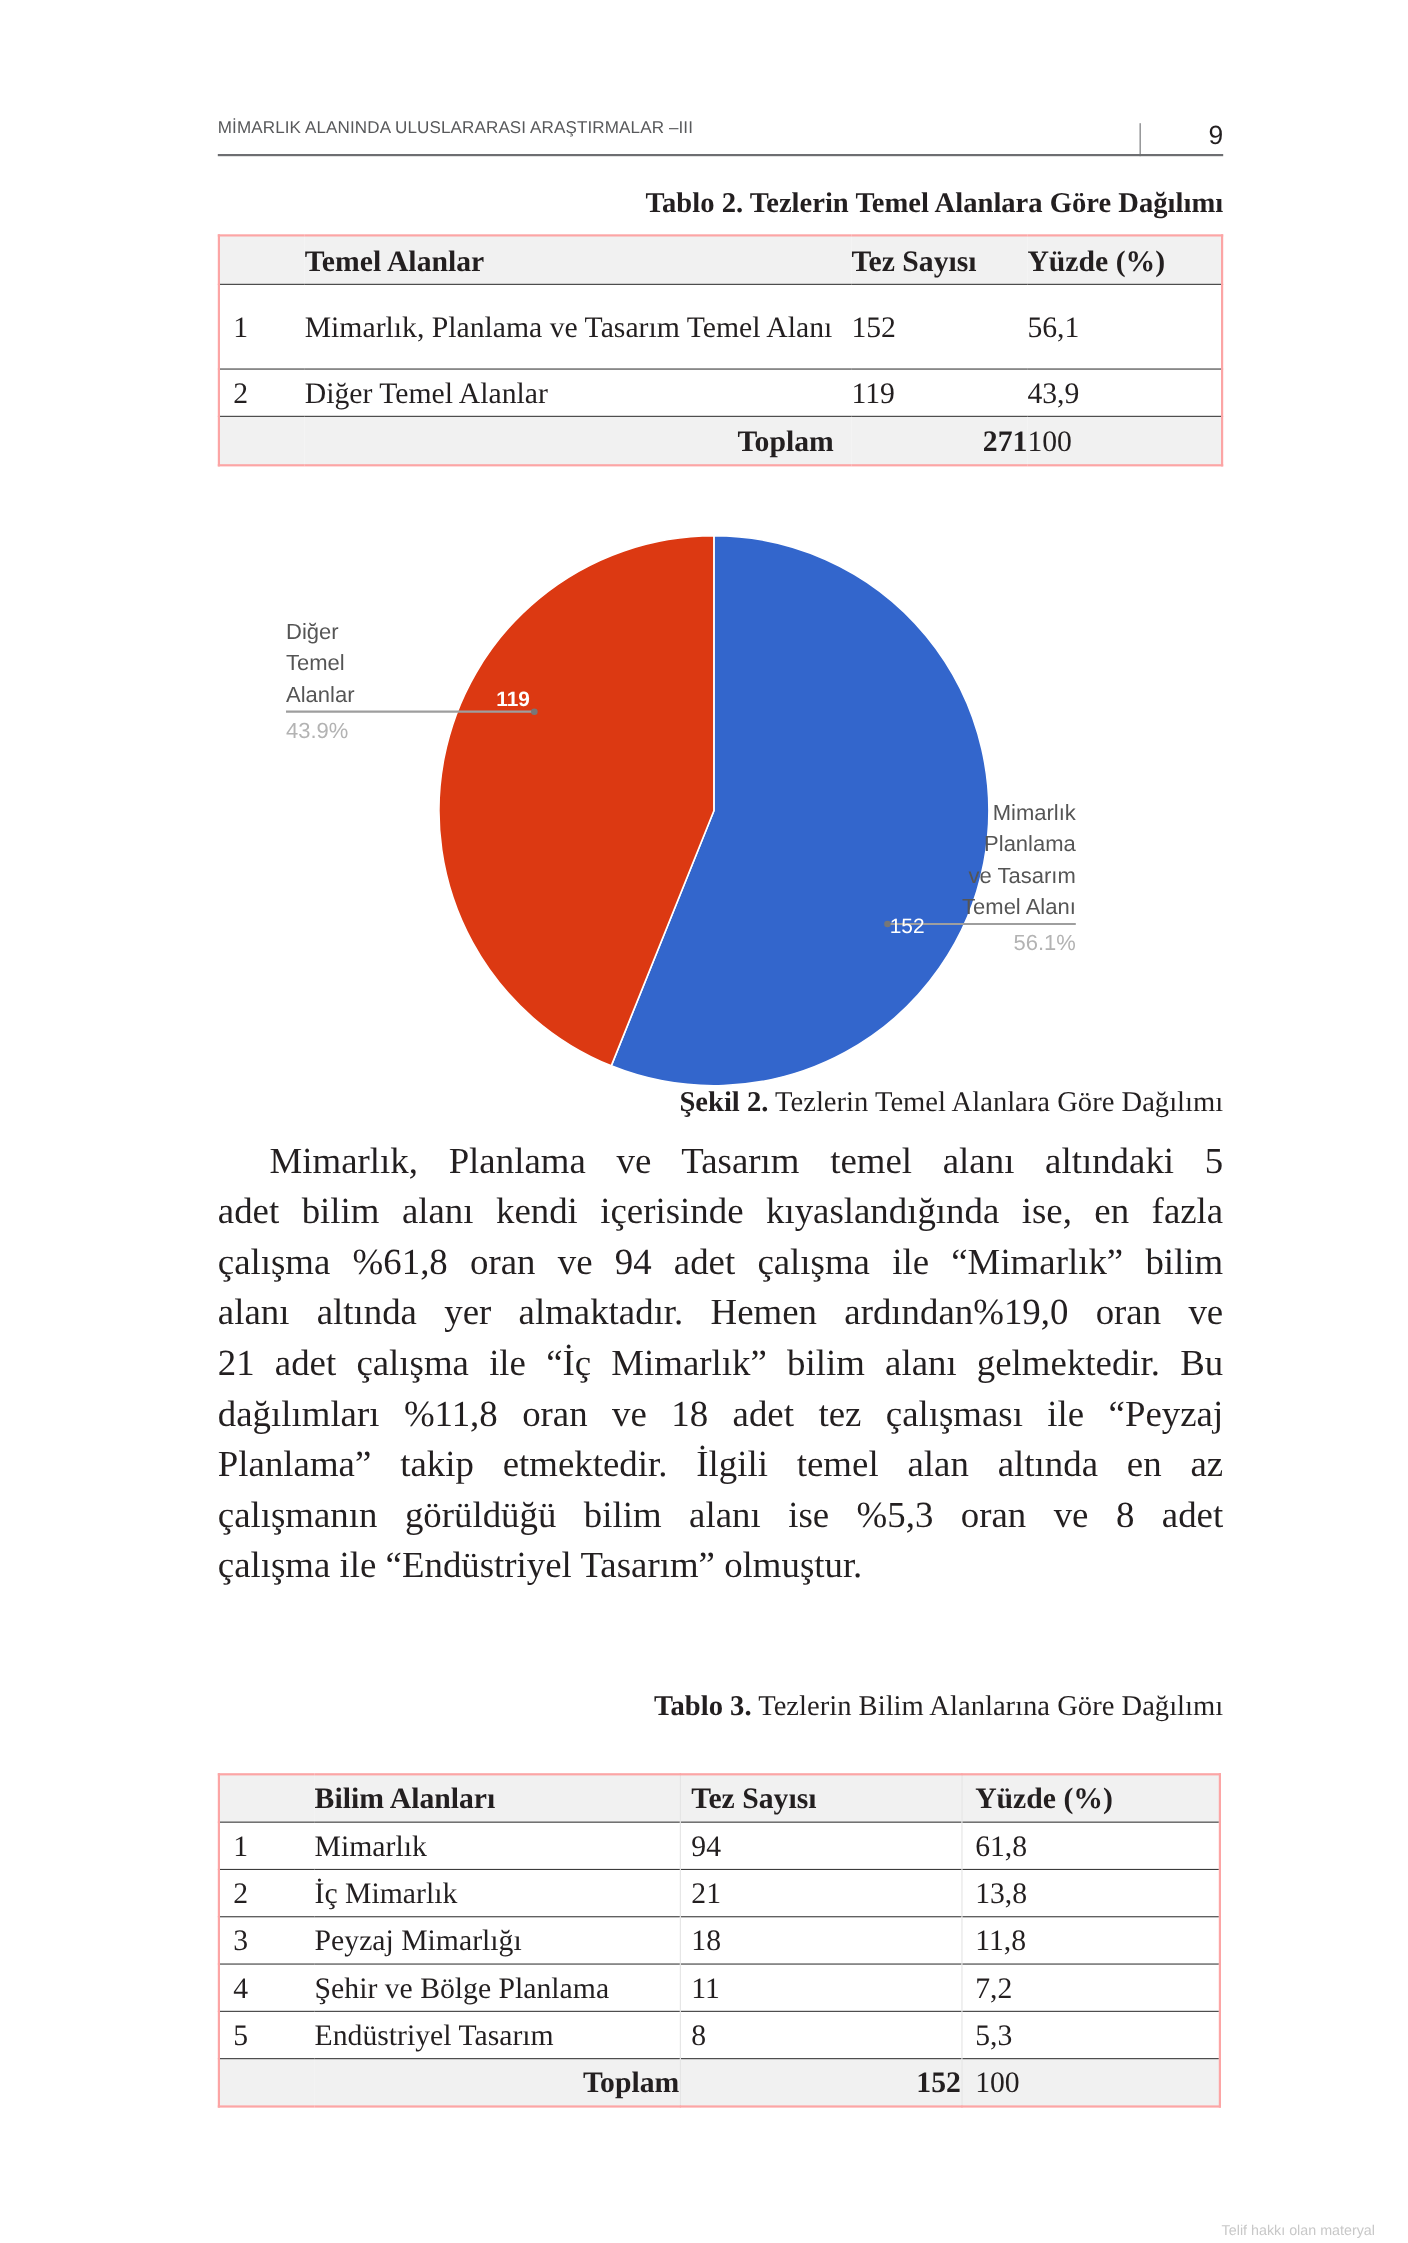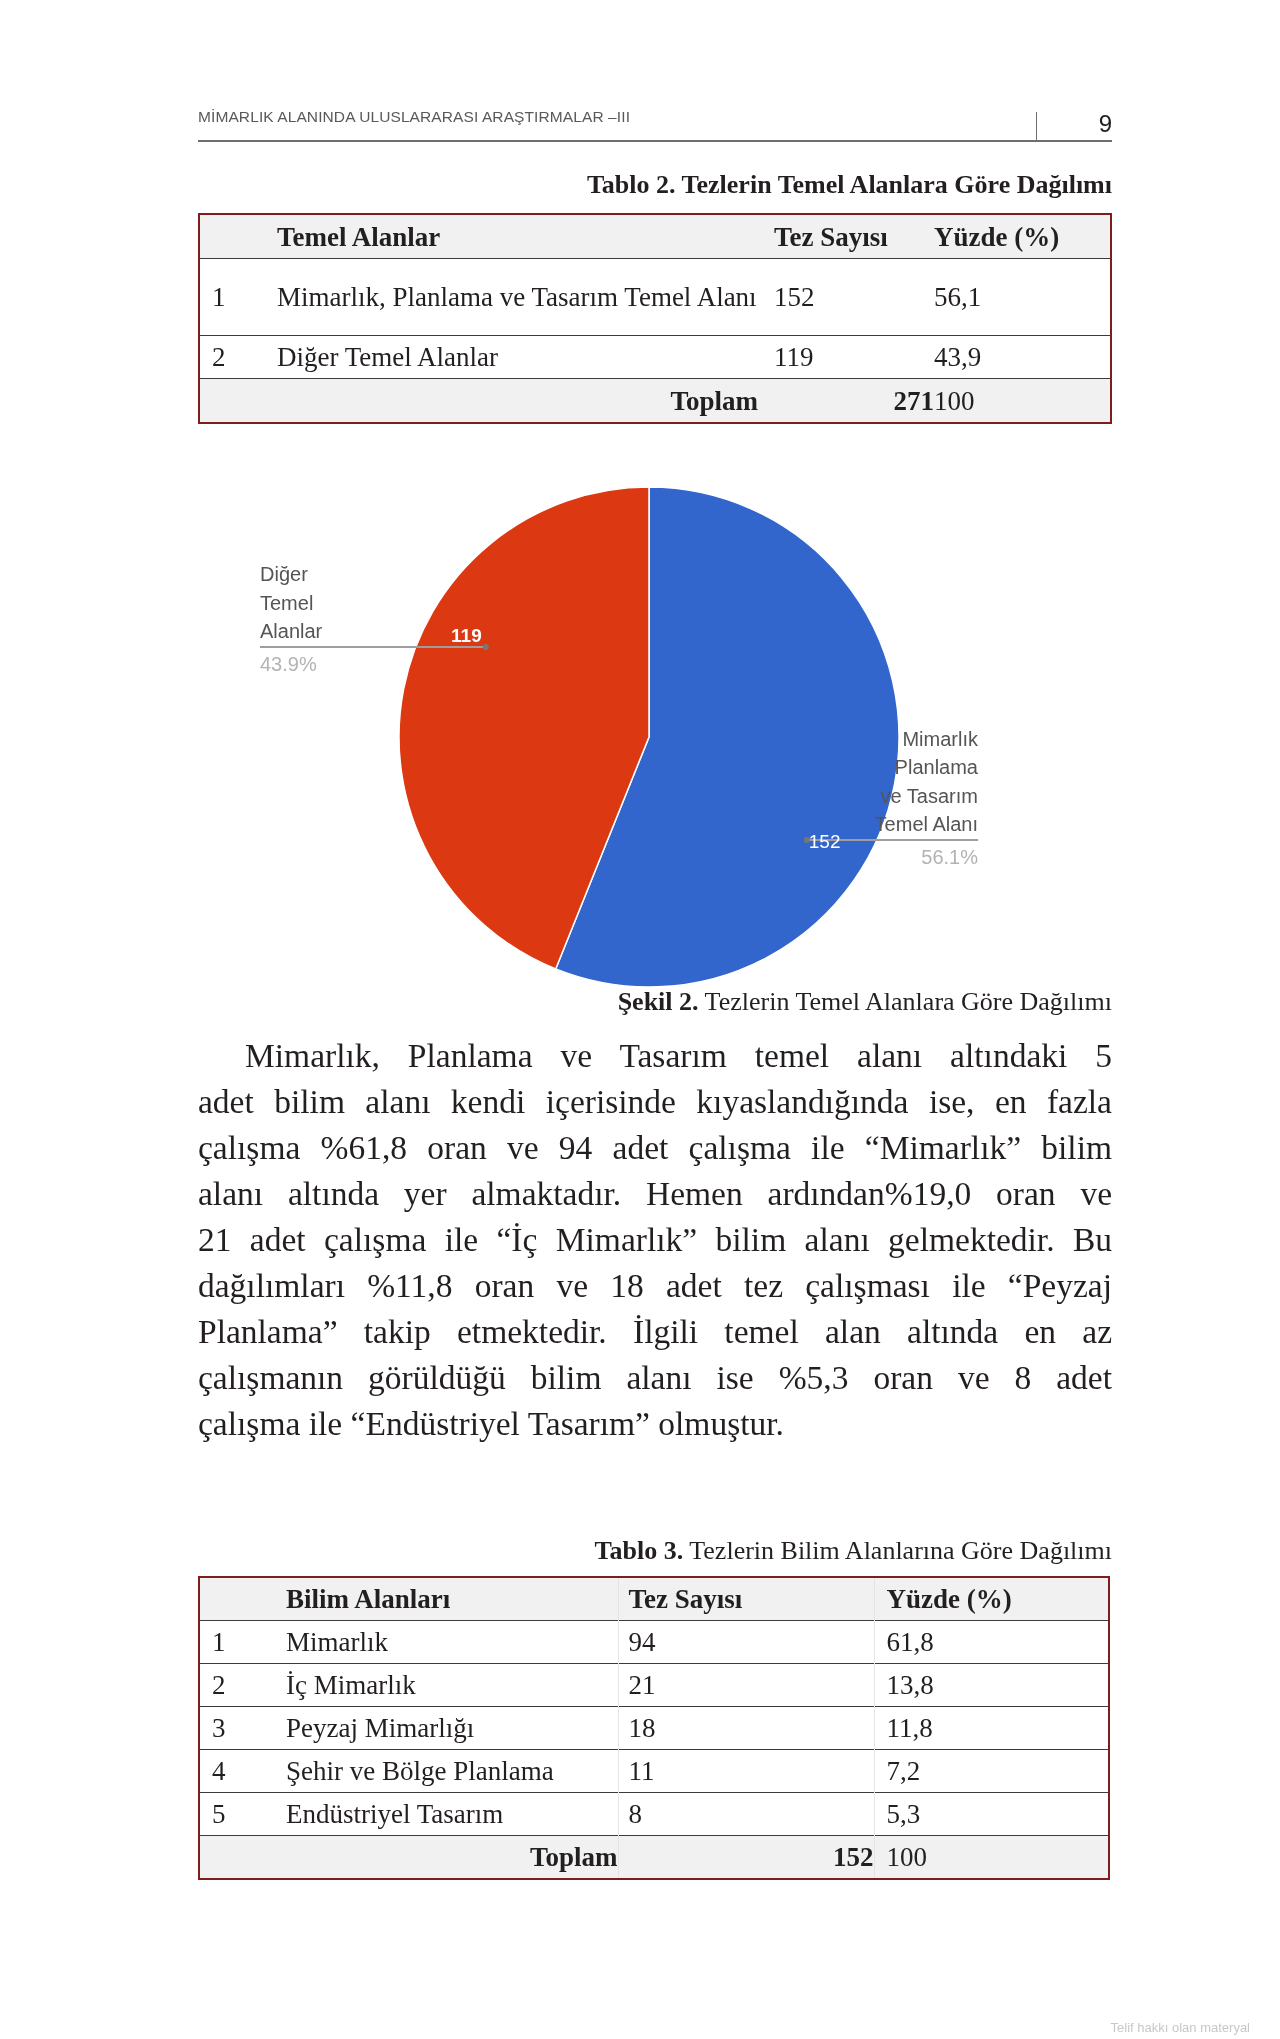--- a/index.html
+++ b/index.html
@@ -8,38 +8,38 @@
   .running-head { position: absolute; left: 198px; top: 106px; width: 914px; height: 34px; border-bottom: 2px solid #6d6e71; }
   .running-head .title { position: absolute; left: 0; top: 2px; font-family: "Liberation Sans", sans-serif; font-size: 15.5px; color: #58595b; letter-spacing: 0.1px; text-align: center; }
   .running-head .divider { position: absolute; left: 1036px; left: 838px; top: 6px; width: 1px; height: 30px; background: #6d6e71; }
   .running-head .page-no { position: absolute; right: 0; top: 4px; font-family: "Liberation Sans", sans-serif; font-size: 24px; color: #231f20; width: 40px; text-align: right; }
 
   .caption { position: absolute; left: 198px; width: 914px; text-align: right; font-size: 26px; line-height: 30px; }
   .caption b { font-weight: bold; }
 
   table.data { position: absolute; border-collapse: collapse; font-size: 27px; line-height: 30px; }
   table.data td { border-top: 1.5px solid #3b3b3b; padding: 0; vertical-align: middle; }
-  table.data { border: 2px solid #7f1d1d; }
+  table.data { border: 2px solid #fca5a5; }
   table.data tr.shade td { background: #f1f1f1; }
   table.data tr.head td { font-weight: bold; }
   table.data tr.total td.bold { font-weight: bold; text-align: right; }
   table.data td.sep { border-left: 1px solid #e4e4e4; }
 
   #t2 { left: 198px; top: 213px; width: 914px; }
   #t2 td.c0 { width: 78px; padding-left: 12px; box-sizing: border-box; }
   #t2 td.c1 { width: 497px; padding-left: 0; padding-right: 16px; box-sizing: border-box; }
   #t2 td.c2 { width: 160px; padding-left: 0; box-sizing: border-box; }
   #t2 td.c3 { padding-left: 0; }
   #t2 tr.head td { height: 43px; }
   #t2 tr.r1 td { height: 76px; }
   #t2 tr.r2 td { height: 42px; }
   #t2 tr.total td { height: 43px; }
   #t2 .justify { text-align: justify; text-align-last: left; line-height: 30px; display: block; }
 
-  #t3 { left: 198px; top: 1576px; width: 912px; }
+  #t3 { left: 198px; top: 1612px; width: 912px; }
   #t3 td { height: 42px; }
   #t3 td.c0 { width: 87px; padding-left: 12px; box-sizing: border-box; }
   #t3 td.c1 { width: 332px; box-sizing: border-box; }
   #t3 td.c2 { width: 256px; padding-left: 10px; box-sizing: border-box; }
   #t3 td.c3 { padding-left: 12px; }
 
   .body-text { position: absolute; left: 198px; top: 1033px; width: 914px; font-size: 33.5px; line-height: 46px; text-align: justify; text-indent: 47px; }
   .body-text span.line { display: block; text-align: justify; text-align-last: justify; text-indent: 0; }
   .body-text span.line.first { padding-left: 47px; }
   .body-text span.line.last { text-align-last: left; }

